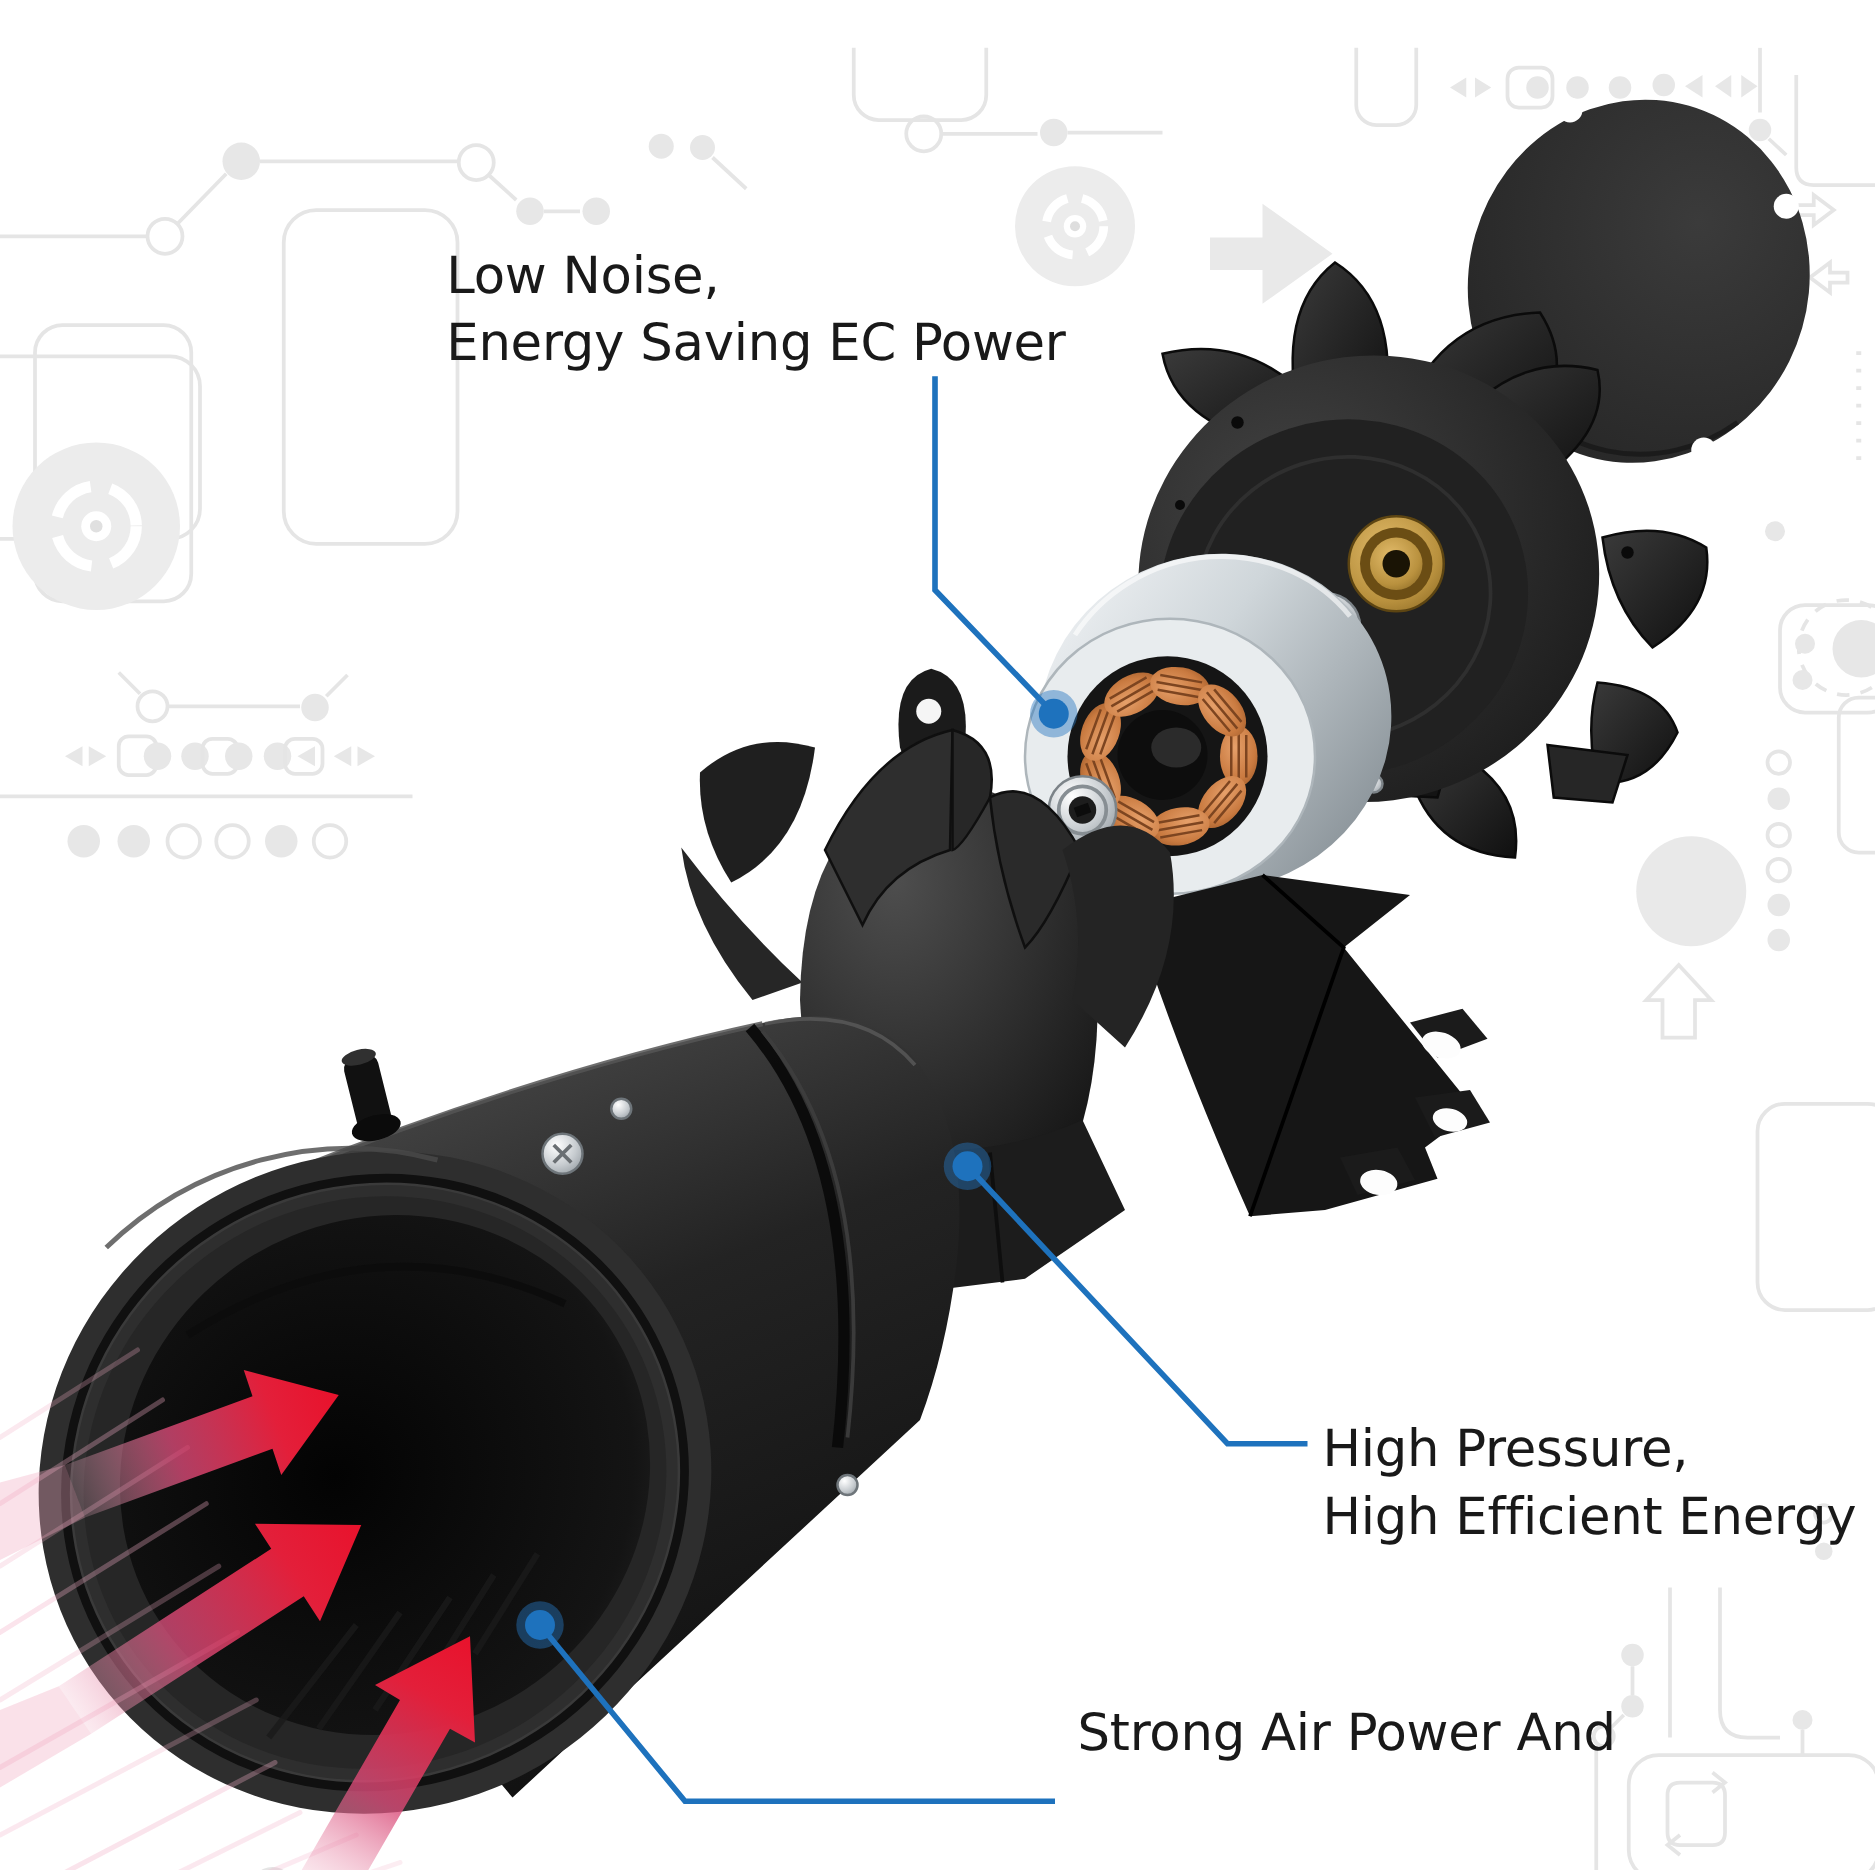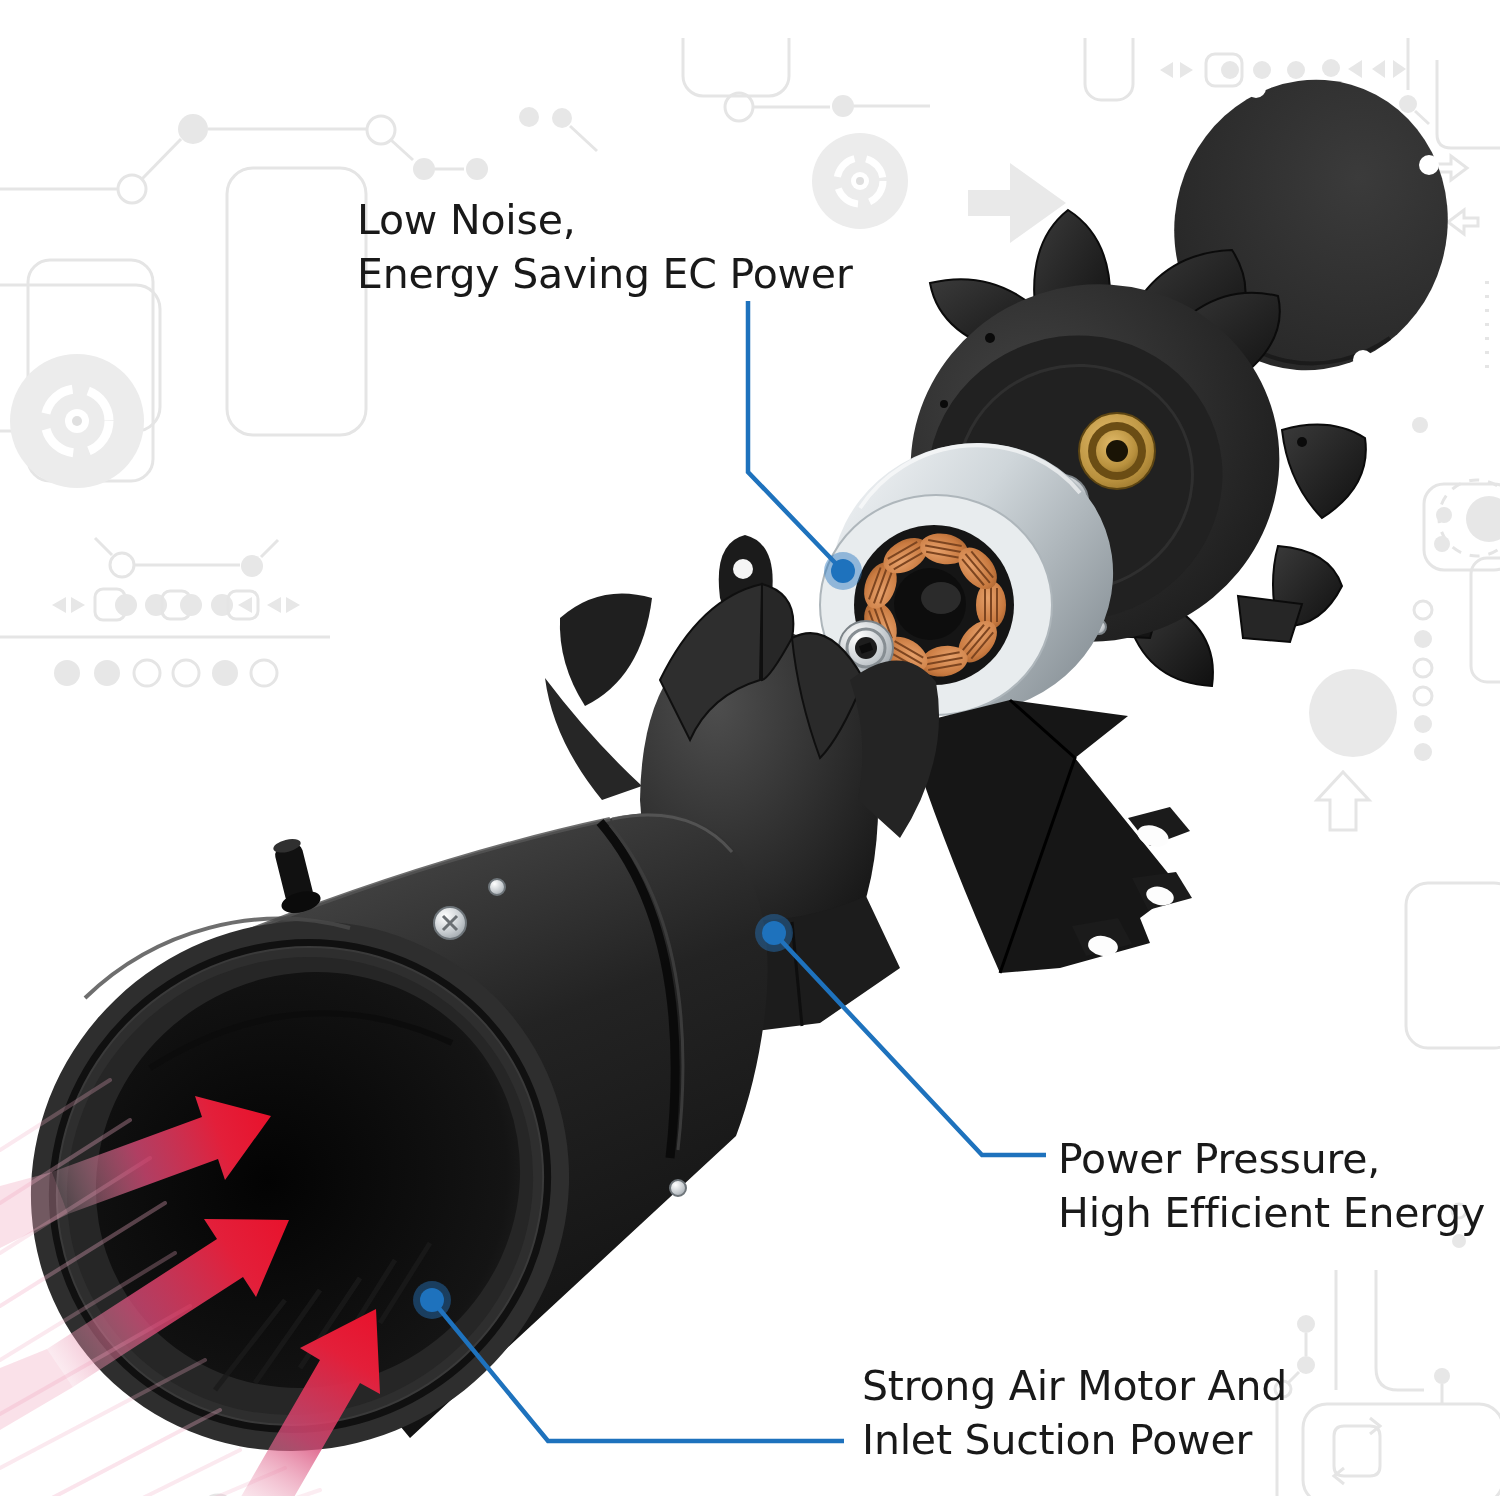--- a/index.html
+++ b/index.html
@@ -366,20 +366,19 @@
           <circle cx="432" cy="1262" r="12" fill="#1e72bd"></circle>
     </g>
   </g>
 </svg>
 
 <div class="label" style="left:357px;top:155px;">
   <span class="ln">Low Noise,</span>
   <span class="ln">Energy Saving EC Power</span>
 </div>
 <div class="label" style="left:1058px;top:1094px;">
-  <span class="ln">Power Pressure,</span>
+  <span class="ln">High Pressure,</span>
   <span class="ln">High Efficient Energy</span>
 </div>
 <div class="label" style="left:862px;top:1321px;">
-  <span class="ln">Strong Air Motor And</span>
-  <span class="ln">Inlet Suction Power</span>
+  <span class="ln">Strong Air Power And</span>
 </div>
 </div>
 
 </body></html>

